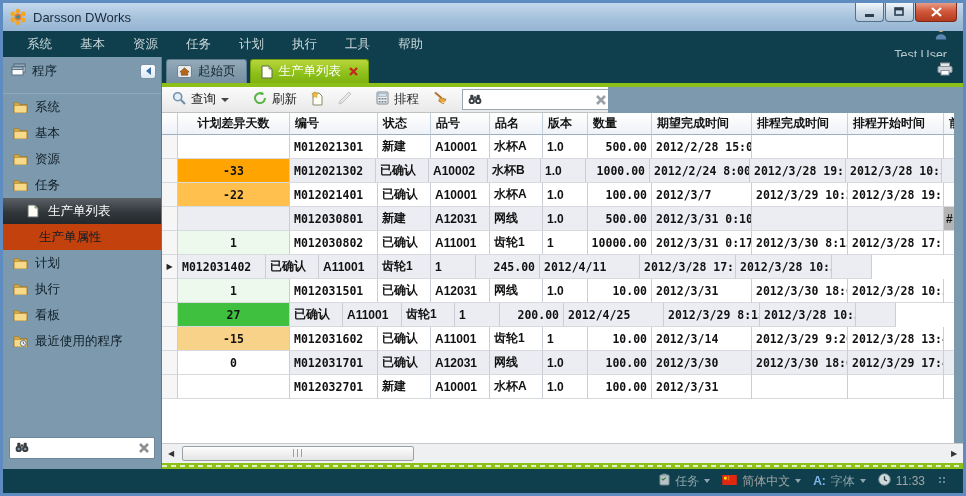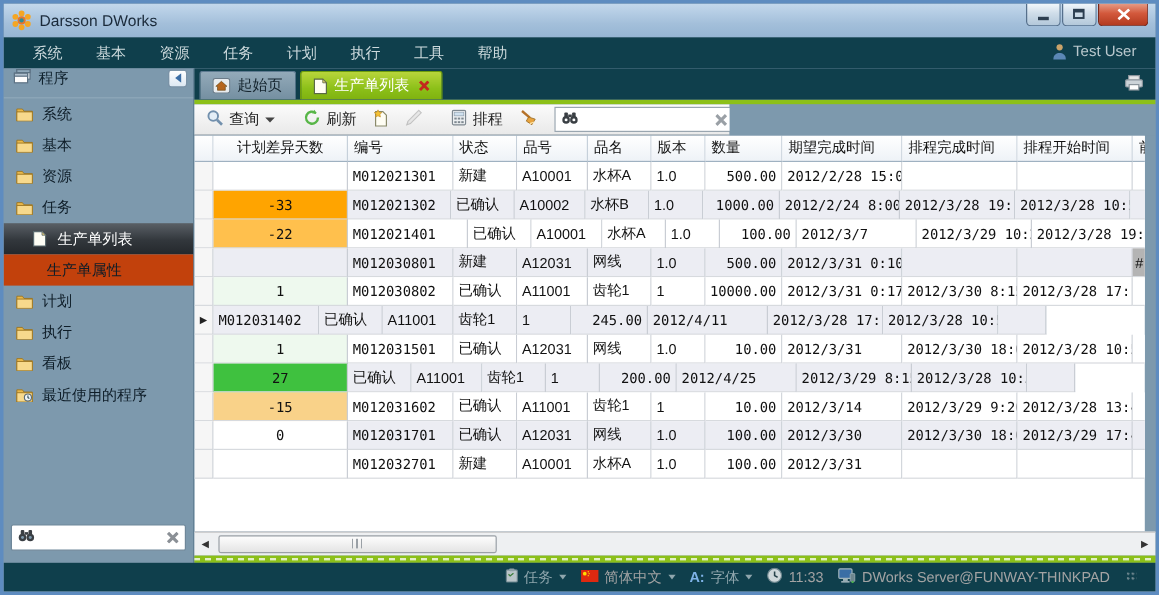--- a/index.html
+++ b/index.html
@@ -13,25 +13,25 @@
   .app-icon{ width:18px; height:18px; margin-right:6px; display:inline-flex;}
   .title-text{ font-size:13px; color:#1a2a3a; }
   .win-btns{ position:absolute; right:6px; top:0; display:flex; }
   .wbtn{ width:29px; height:19px; border:1px solid #56708c; border-top:none; border-radius:0 0 4px 4px;
     background:linear-gradient(#f2f7fb,#cfdde9 45%,#b3c8da); display:flex; align-items:center; justify-content:center; cursor:pointer; margin-left:1px;}
   .wbtn.close{ width:42px; background:linear-gradient(#e69c86,#d3593c 45%,#b33a1f); border-color:#7c2718;}
   
   .menubar{ height:26px; background:#0f3f4c; display:flex; align-items:center; padding:0 10px; flex:0 0 auto;}
   .menu-items{ display:flex; }
   .menu-item{ color:#ccd9dc; font-size:12.5px; padding:4px 14px; cursor:default;}
-  .user-area{ margin-left:auto; display:flex; align-items:flex-start; gap:5px; color:#b9c8cd; font-size:12.5px; padding-right:6px;}
+  .user-area{ margin-left:auto; display:flex; align-items:flex-end; gap:5px; color:#b9c8cd; font-size:12.5px; padding-right:6px;flex-direction:column;}
   
   .main{ flex:1 1 auto; display:flex; min-height:0;}
   .sidebar{ width:159px; background:#7d99ad; border-right:1px solid #5d7a90; display:flex; flex-direction:column; flex:0 0 auto;}
-  .side-header{ height:25px; display:flex; align-items:center; gap:6px; padding:0 5px 8px 8px;
+  .side-header{ height:37px; display:flex; align-items:center; gap:6px; padding:0 5px 8px 8px;
     font-size:12.5px; color:#10222e; border-bottom:1px solid #8fa8ba;}
   .collapse-btn{ margin-left:auto; width:16px; height:15px; background:linear-gradient(#fff,#dce8f2);
     border:1px solid #7a92a6; border-radius:3px; display:flex; align-items:center; justify-content:center; cursor:pointer;}
   .side-list{ flex:1 1 auto; }
   .side-item{ height:26px; display:flex; align-items:center; gap:7px; padding-left:9px;
     font-size:12.5px; color:#0e1d28; cursor:pointer; }
   .side-item .si-ico{ display:inline-flex; width:16px; justify-content:center;}
   .side-item.selected{ background:linear-gradient(#5a6066,#32373c 55%,#24282c); color:#fff; padding-left:22px;}
   .side-item.highlight{ background:#c2410c; padding-left:36px;}
   .side-search{ flex:0 0 auto; margin:0 6px 10px 6px; height:22px; background:#fff;
@@ -56,21 +56,21 @@
   .tb-btn{ display:flex; align-items:center; gap:5px; font-size:12.5px; color:#222; padding:3px 6px;
     border-radius:2px; cursor:pointer; white-space:nowrap;}
   .tb-btn.disabled{ opacity:.45; }
   .caret{ width:0; height:0; border-left:4px solid transparent; border-right:4px solid transparent; border-top:4px solid #444; display:inline-block;}
   .tb-sep{ width:1px; height:17px; background:#bdbdbd; margin:0 4px; flex:0 0 aupx;}
   .tb-search{ margin-left:6px; width:150px; height:21px; background:#fff; border:1px solid #9aa6b0;
     display:flex; align-items:center; gap:5px; padding:0 5px;}
   .tb-search input{ flex:1; border:none; outline:none; font-size:12px; min-width:0;}
   
   .table-viewport{ flex:1 1 auto; background:#7d99ad; overflow:hidden; min-height:0;}
-  .grid{ width:792px; height:100%; background:#fff; overflow:hidden;}
+  .grid{ width:792px; height:100%; background:#fff; overflow:hidden;font-weight:bold;}
   .thead{ display:flex; height:22px;}
   .hcell{ flex:0 0 auto; background:linear-gradient(#ffffff,#eef2f7); border-right:1px solid #c6d0da;
     border-bottom:1px solid #9fb1c1; font-size:12px; color:#111; display:flex; align-items:center; padding:0 5px; white-space:nowrap; overflow:hidden;}
   .hcell.center{ justify-content:center;}
   .trow{ display:flex; height:24px; cursor:pointer;}
   .tcell{ flex:0 0 auto; border-right:1px solid #c9cdd4; border-bottom:1px solid #d7dade; font-size:12px; color:#111;
     display:flex; align-items:center; padding:0 4px; white-space:nowrap; overflow:hidden; background:#fff;}
   .trow:nth-child(even) .tcell{ background:#ecedf3;}
   .sel-cell{ flex:0 0 auto; width:16px; background:#f6f6f6; border-right:1px solid #c9cdd4; border-bottom:1px solid #d7dade;
     display:flex; align-items:center; justify-content:center; font-size:8px; color:#222;}
@@ -430,21 +430,21 @@
                 <div class="tcell c-ver" style="width:45px;">1.0</div>
                 <div class="tcell c-qty mono" style="width:64px;">1000.00</div>
                 <div class="tcell c-due mono" style="width:100px;">2012/2/24 8:00</div>
                 <div class="tcell c-end mono" style="width:96px;">2012/3/28 19:10</div>
                 <div class="tcell c-start mono" style="width:96px;">2012/3/28 10:52</div>
                 <div class="tcell c-extra" style="width:40px;"></div>
               </div>
               <div class="trow">
                 <div class="sel-cell"></div>
                 <div class="tcell c-diff mono" style="width:112px;background:#ffc04d;">-22</div>
-                <div class="tcell c-code mono" style="width:100px;">M012021401</div>
+                <div class="tcell c-code mono" style="width:88px;">M012021401</div>
                 <div class="tcell c-status" style="width:53px;">已确认</div>
                 <div class="tcell c-part" style="width:59px;">A10001</div>
                 <div class="tcell c-name" style="width:53px;">水杯A</div>
                 <div class="tcell c-ver" style="width:45px;">1.0</div>
                 <div class="tcell c-qty mono" style="width:64px;">100.00</div>
                 <div class="tcell c-due mono" style="width:100px;">2012/3/7</div>
                 <div class="tcell c-end mono" style="width:96px;">2012/3/29 10:20</div>
                 <div class="tcell c-start mono" style="width:96px;">2012/3/28 19:10</div>
                 <div class="tcell c-extra" style="width:40px;"></div>
               </div>
@@ -601,25 +601,15 @@
       <span>字体</span>
       <span class="sb-caret"></span>
     </div>
     <div class="sb-item bright">
       <span><svg viewBox="0 0 13 13" width="13" height="13">
             <circle cx="6.5" cy="6.5" r="5.8" fill="#cfd8db" stroke="#6d868e"></circle>
             <path d="M6.5 3.2 V6.7 L9 8" stroke="#27424a" stroke-width="1.3" fill="none"></path>
           </svg></span>
       <span>11:33</span>
     </div>
-    <div class="sb-item bright">
-      <span><svg viewBox="0 0 15 13" width="15" height="13">
-            <rect x="1" y="1" width="11" height="8" rx="1" fill="#3a6ea5" stroke="#9fb3ba"></rect>
-            <rect x="4.5" y="9.5" width="4" height="1.6" fill="#9fb3ba"></rect>
-            <rect x="3" y="11.2" width="7" height="1.3" fill="#9fb3ba"></rect>
-            <rect x="10.5" y="5" width="4" height="6.5" rx=".8" fill="#6d868e" stroke="#9fb3ba" stroke-width=".6"></rect>
-            <circle cx="12.5" cy="12" r="1" fill="#4caf50"></circle>
-          </svg></span>
-      <span>DWorks Server@FUNWAY-THINKPAD</span>
-    </div>
     <span class="grip-dots"></span>
   </div>
 </div>
 
 </body></html>

